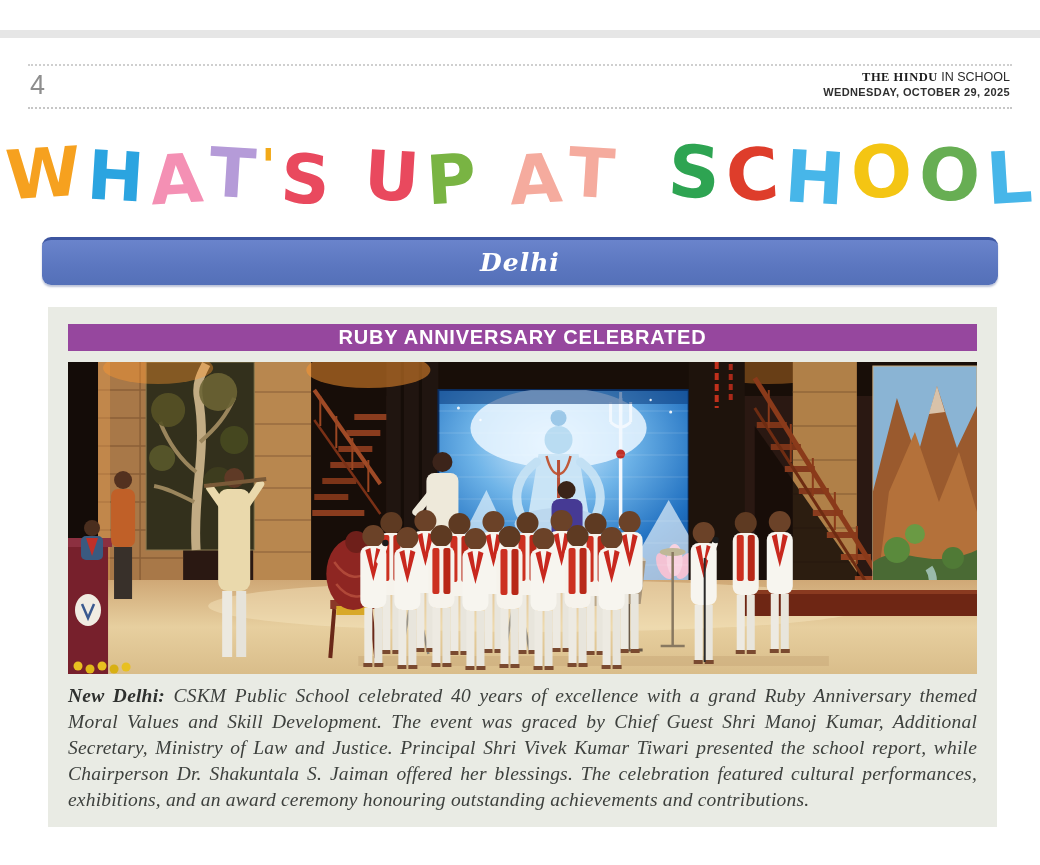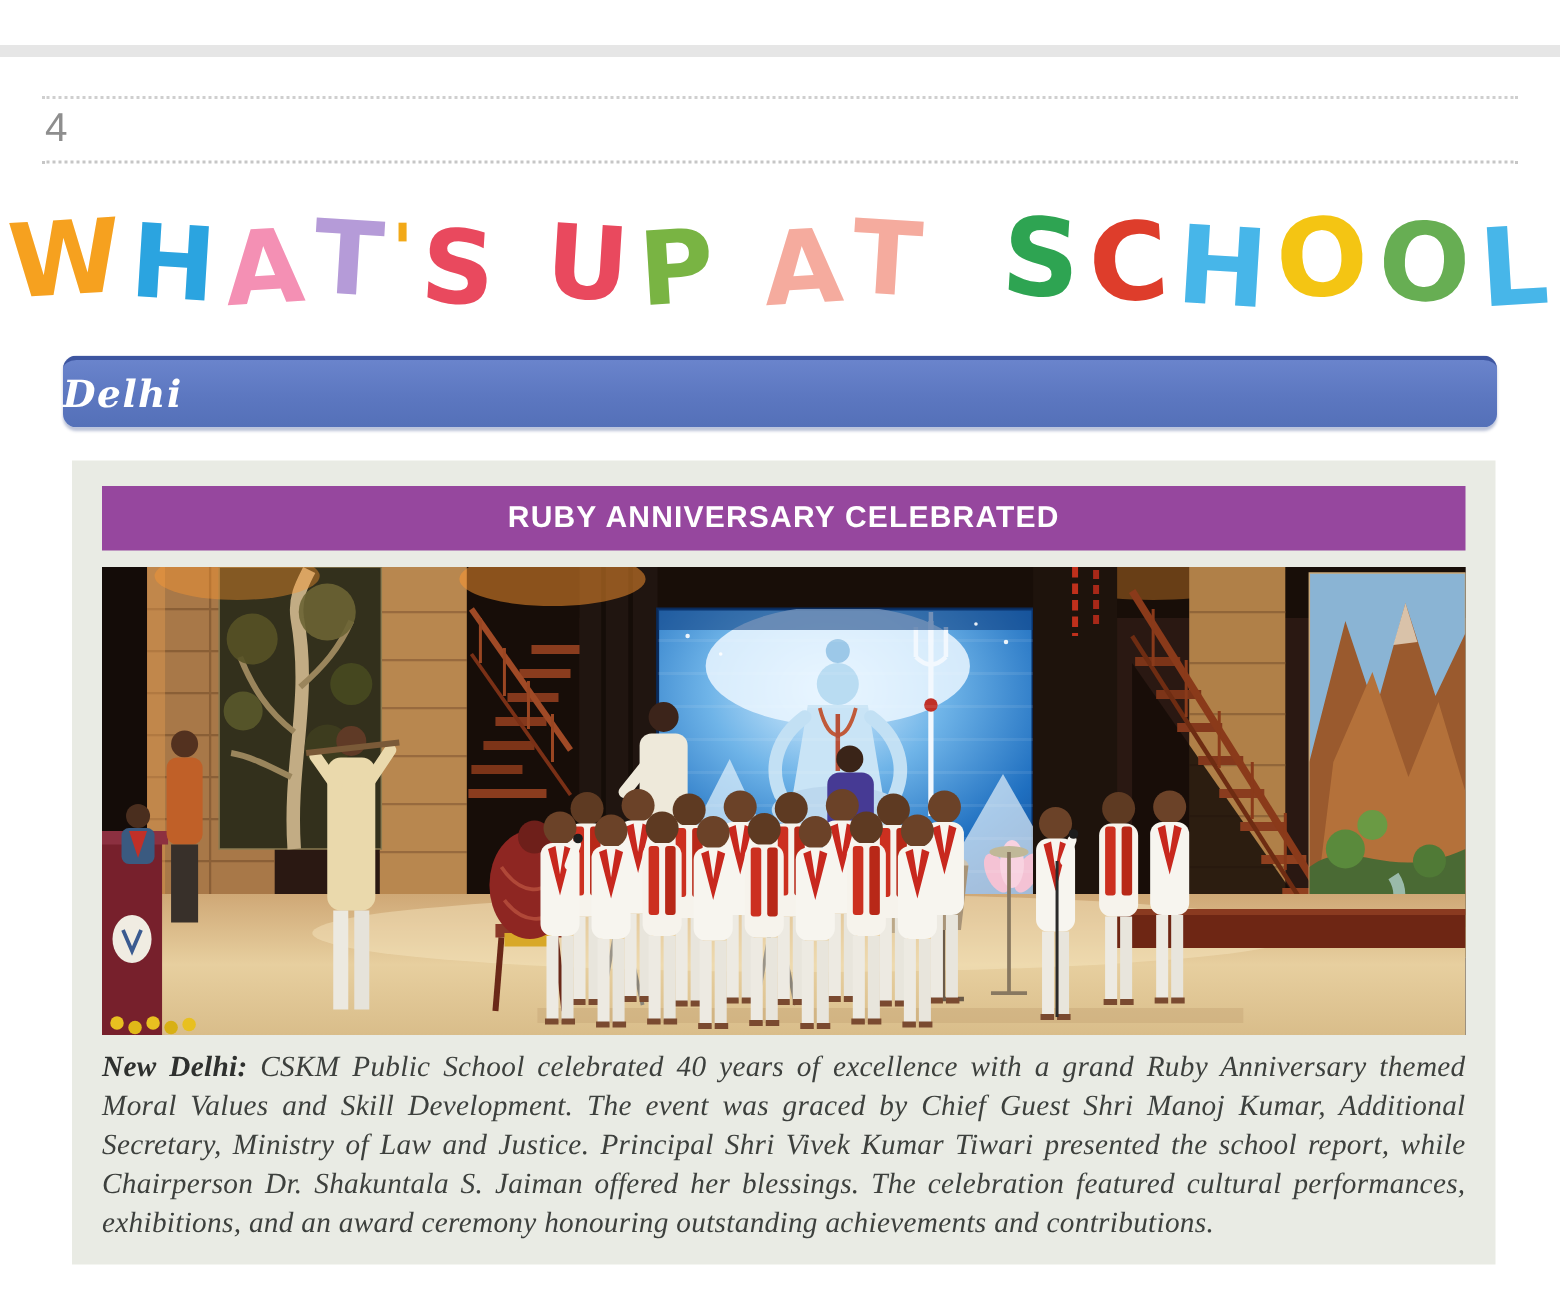--- a/index.html
+++ b/index.html
@@ -33,41 +33,45 @@
             text-shadow:0 0 1px rgba(255,255,255,.6);}
   .t-school .t-letter{font-size:72px;}
   .t-apos{font-size:46px; transform:translateY(-22px) !important;}
   .sparkle{margin-left:2px; transform:translateY(-34px);}
 
   
   .region{margin:6px 42px 0 42px; height:48px; border-radius:9px;
           background:linear-gradient(180deg,#6a84cc 0%, var(--region-bg) 55%, #5470b8 100%);
           border-top:3px solid var(--region-border);
           box-shadow:0 2px 2px rgba(60,80,140,.35);
-          display:flex; align-items:center; }
+          display:flex; align-items:center; justify-content:center;}
   .region-label{color:#ffffff; font-size:25px; font-style:italic; font-weight:600;
                 font-family:"DejaVu Serif", serif; letter-spacing:1px;}
 
   
   .card{margin:22px 43px 0 48px; background:var(--card-bg); padding:17px 20px 14px 20px;}
-  .headline{height:43px; background:var(--headline-bg); display:flex; align-items:center; justify-content:center;}
+  .headline{height:27px; background:var(--headline-bg); display:flex; align-items:center; justify-content:center;}
   .headline span{color:#fff; font-weight:700; font-size:20px; letter-spacing:.8px;}
   .photo{margin-top:11px; width:100%; height:312px; display:block; background:#241610;}
   .bodycopy{margin-top:9px; font-family:Liberation Serif, serif; font-style:italic;
             font-size:19.5px; line-height:1.33; color:var(--body-text); text-align:justify;
             letter-spacing:.2px;}
   .bodycopy b{font-style:italic; font-weight:700; color:#2e302e;}
 </style>
 </head>
 <body>
 
 <div class="scan-band"></div>
 
 <div class="header">
   <span class="pageno">4</span>
+  <div class="mast">
+    <div class="mast-line1"><span class="mast-bold">THE HINDU</span><span class="mast-rest"> IN SCHOOL</span></div>
+    <div class="mast-date">WEDNESDAY, OCTOBER 29, 2025</div>
+  </div>
 </div>
 
 <div class="bigtitle">
   <span style="display:inline-flex;align-items:flex-end;">
       <span class="t-word">
         <span class="t-letter" style="color: rgb(246, 161, 31); transform: rotate(-3.5deg) translateY(-3px);">W</span>
         <span class="t-letter" style="color: rgb(43, 164, 224); transform: rotate(3.5deg) translateY(0px);">H</span>
         <span class="t-letter" style="color: rgb(244, 144, 180); transform: rotate(-3.5deg) translateY(3px);">A</span>
         <span class="t-letter" style="color: rgb(181, 155, 216); transform: rotate(3.5deg) translateY(-3px);">T</span>
         <span class="t-letter t-apos" style="color: rgb(242, 169, 24);">'</span>

